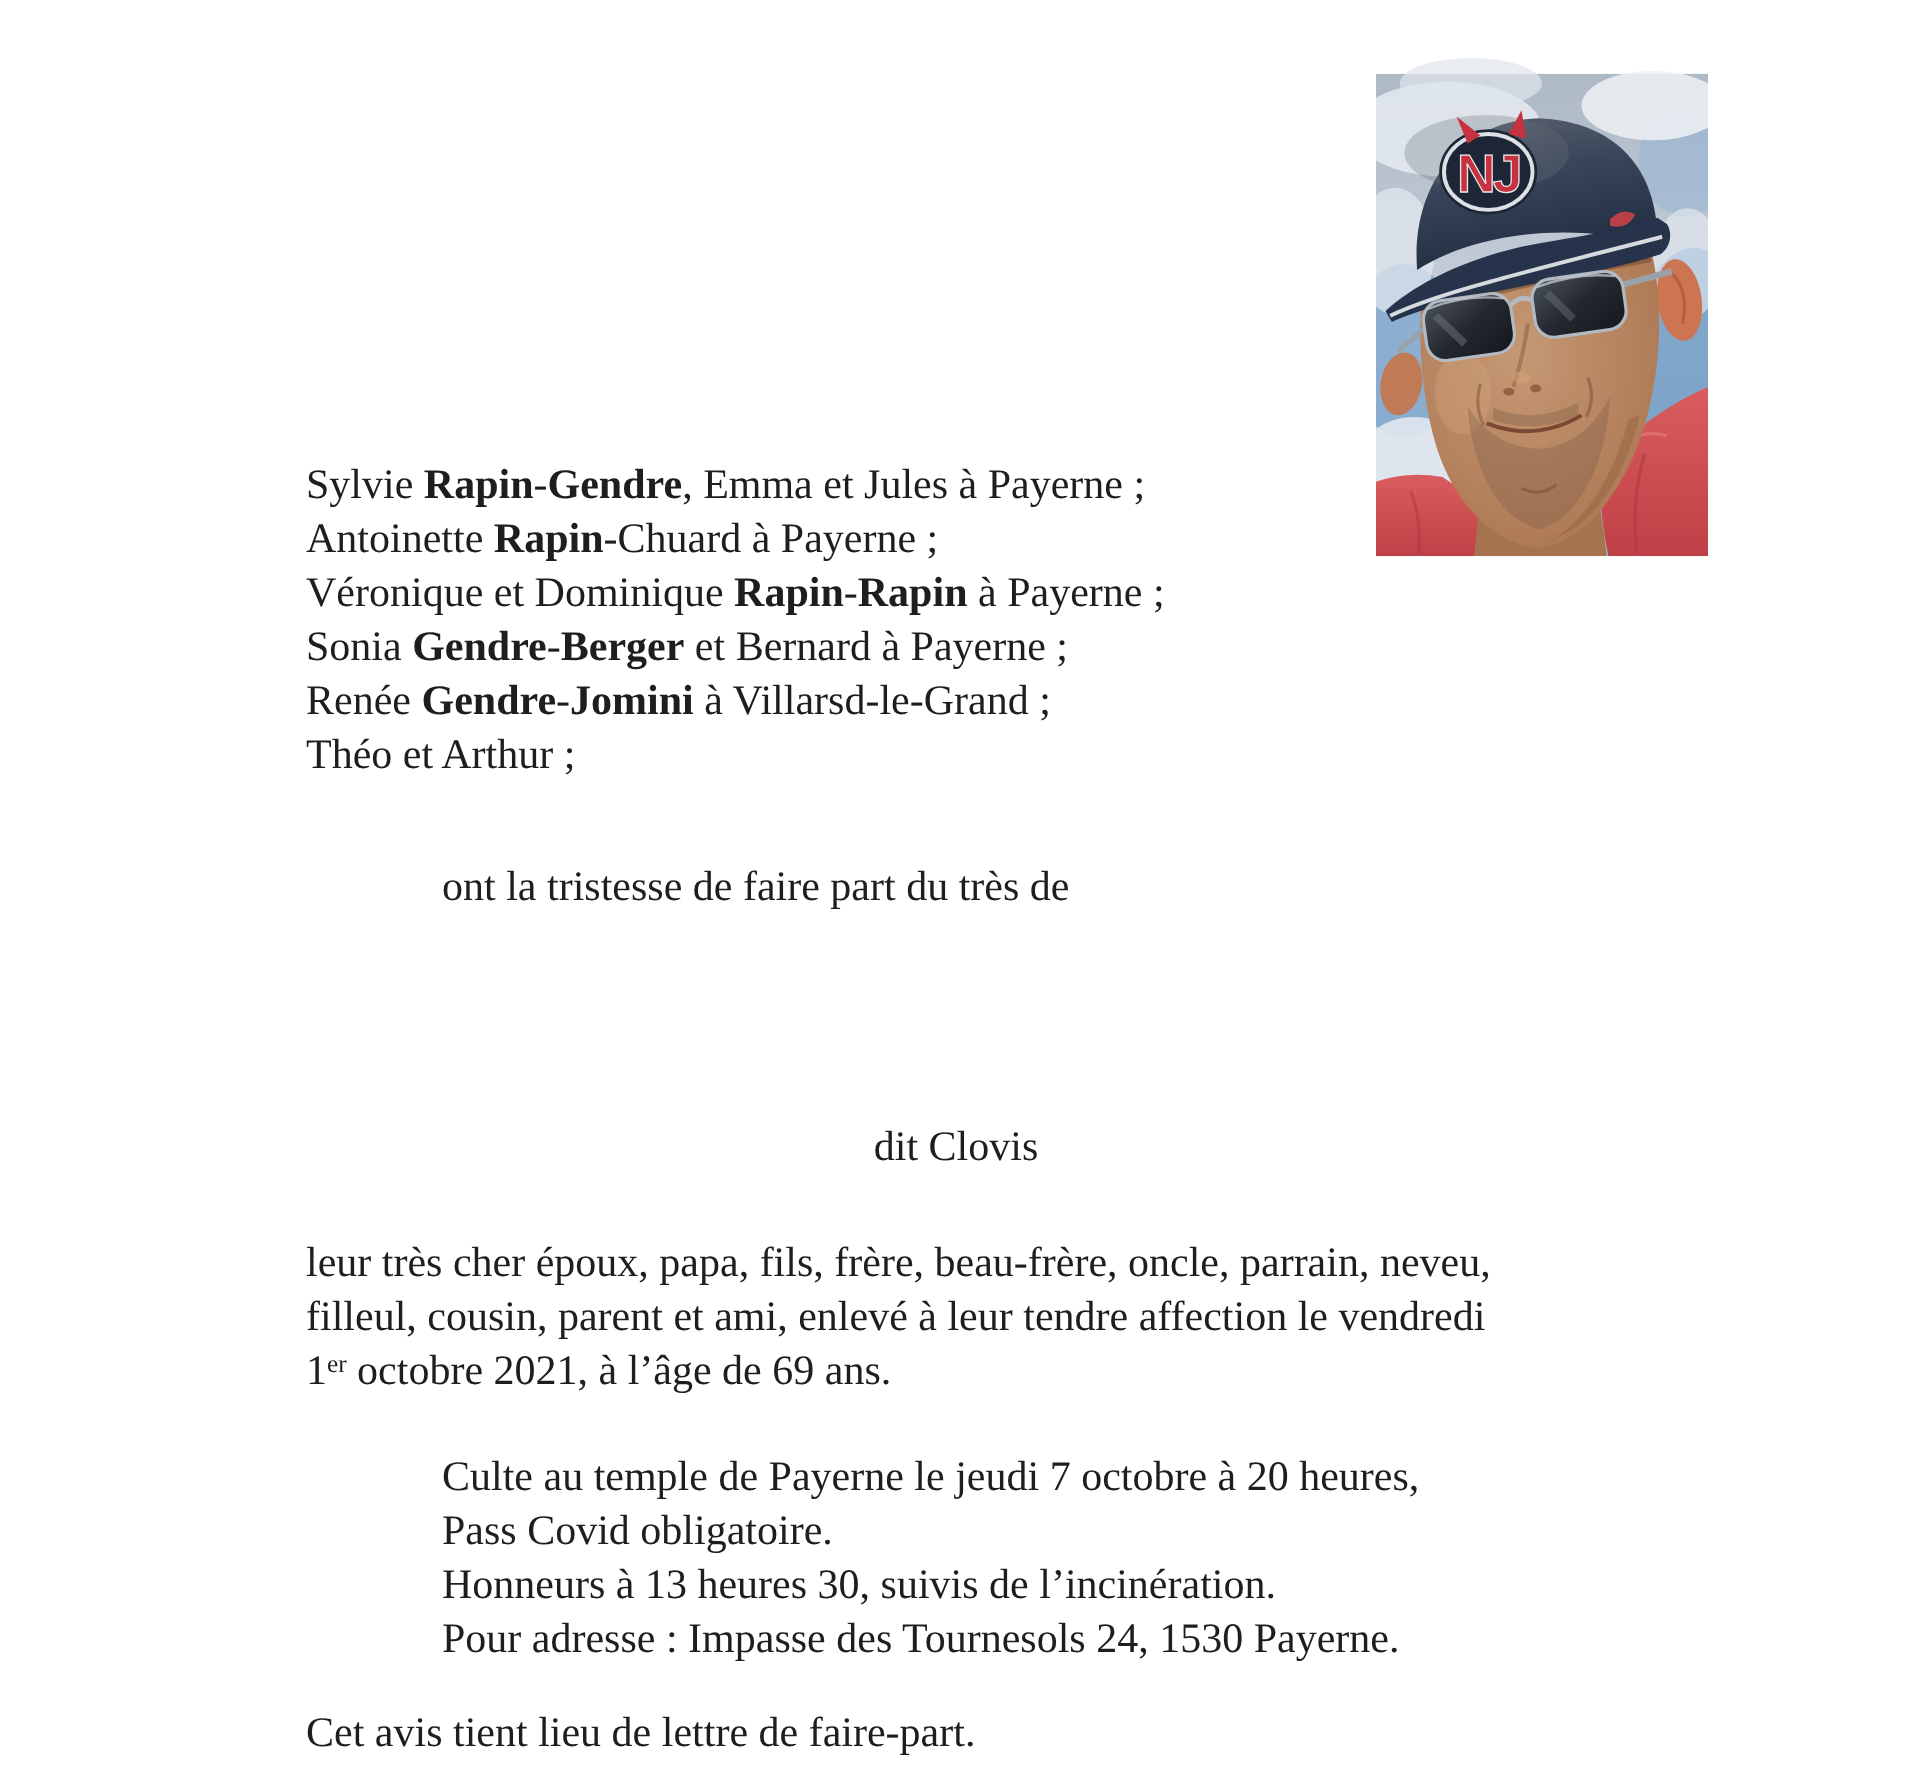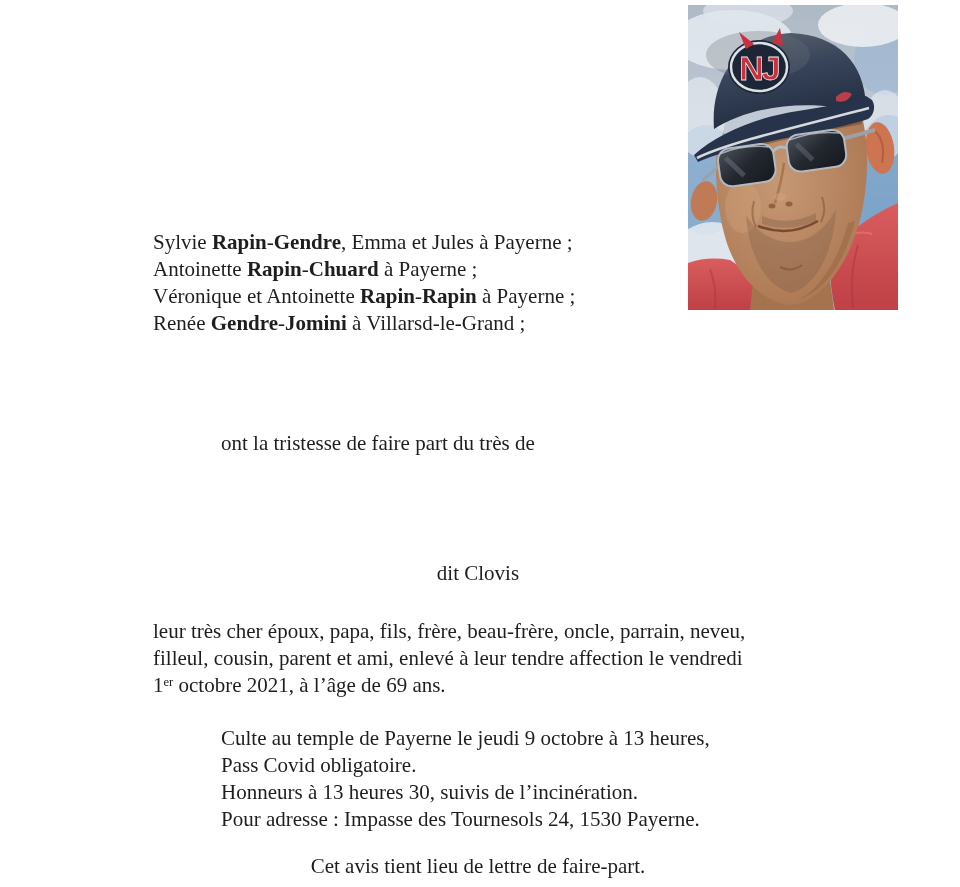--- a/index.html
+++ b/index.html
@@ -12,51 +12,53 @@
     overflow:hidden;
   }
   .block{position:absolute;font-size:21px;line-height:27px;white-space:nowrap;}
   .family-list{left:153px;top:229px;}
   .intro-paragraph{left:221px;top:430px;}
   .deceased-name{left:153px;top:508px;width:650px;text-align:center;
                  font-size:30px;font-weight:bold;line-height:34px;}
   .nickname{left:153px;top:560px;width:650px;text-align:center;}
   .tribute-paragraph{left:153px;top:618px;}
   .service-details{left:221px;top:725px;}
-  .closing-note{left:153px;top:853px;width:650px;text-align:center;}
+  .closing-note{left:153px;top:853px;width:650px;}
   .sup{font-size:0.6em;position:relative;top:-0.45em;}
-  .portrait{position:absolute;left:688px;top:5px;width:210px;height:305px;}
+  .portrait{position:absolute;left:688px;top:5px;width:166px;height:305px;}
   .portrait svg{display:block;width:100%;height:100%;}
 </style>
 </head>
 <body>
 
 <div class="page">
 
   <div class="block family-list">
     <div><span>Sylvie </span><span style="font-weight: bold;">Rapin</span><span>-</span><span style="font-weight: bold;">Gendre</span><span>, Emma et Jules à Payerne ;</span></div>
-    <div><span>Antoinette </span><span style="font-weight: bold;">Rapin</span><span>-</span><span style="font-weight: bold;">Chuard</span><span> à Payerne ;</span></div>
-    <div><span>Véronique et Antoinette </span><span style="font-weight: bold;">Rapin</span><span>-</span><span style="font-weight: bold;">Rapin</span><span> à Payerne ;</span></div>
+    <div><span>Antoinette </span><span style="font-weight: bold;">Rapin</span><span>-</span><span style="font-weight: normal;">Chuard</span><span> à Payerne ;</span></div>
+    <div><span>Véronique et Dominique </span><span style="font-weight: bold;">Rapin</span><span>-</span><span style="font-weight: bold;">Rapin</span><span> à Payerne ;</span></div>
+    <div><span>Sonia </span><span style="font-weight: bold;">Gendre</span><span>-</span><span style="font-weight: bold;">Berger</span><span> et Bernard à Payerne ;</span></div>
     <div><span>Renée </span><span style="font-weight: bold;">Gendre</span><span>-</span><span style="font-weight: bold;">Jomini</span><span> à Villarsd-le-Grand ;</span></div>
+    <div><span>Théo et Arthur ;</span></div>
   </div>
 
   <div class="block intro-paragraph">
     <div>ont la tristesse de faire part du très de</div>
   </div>
 
   <div class="block nickname">dit Clovis</div>
 
   <div class="block tribute-paragraph">
     <div><span>leur très cher époux, papa, fils, frère, beau-frère, oncle, parrain, neveu,</span></div>
     <div><span>filleul, cousin, parent et ami, enlevé à leur tendre affection le vendredi</span></div>
     <div><span>1</span><span class="sup">er</span><span> octobre 2021, à l’âge de 69 ans.</span></div>
   </div>
 
   <div class="block service-details">
-    <div>Culte au temple de Payerne le jeudi 9 octobre à 13 heures,</div>
+    <div>Culte au temple de Payerne le jeudi 7 octobre à 20 heures,</div>
     <div>Pass Covid obligatoire.</div>
     <div>Honneurs à 13 heures 30, suivis de l’incinération.</div>
     <div>Pour adresse : Impasse des Tournesols 24, 1530 Payerne.</div>
   </div>
 
   <div class="block closing-note">Cet avis tient lieu de lettre de faire-part.</div>
 
   <div class="portrait">
     <svg viewBox="0 0 210 305" xmlns="http://www.w3.org/2000/svg" role="img">
       <defs>

